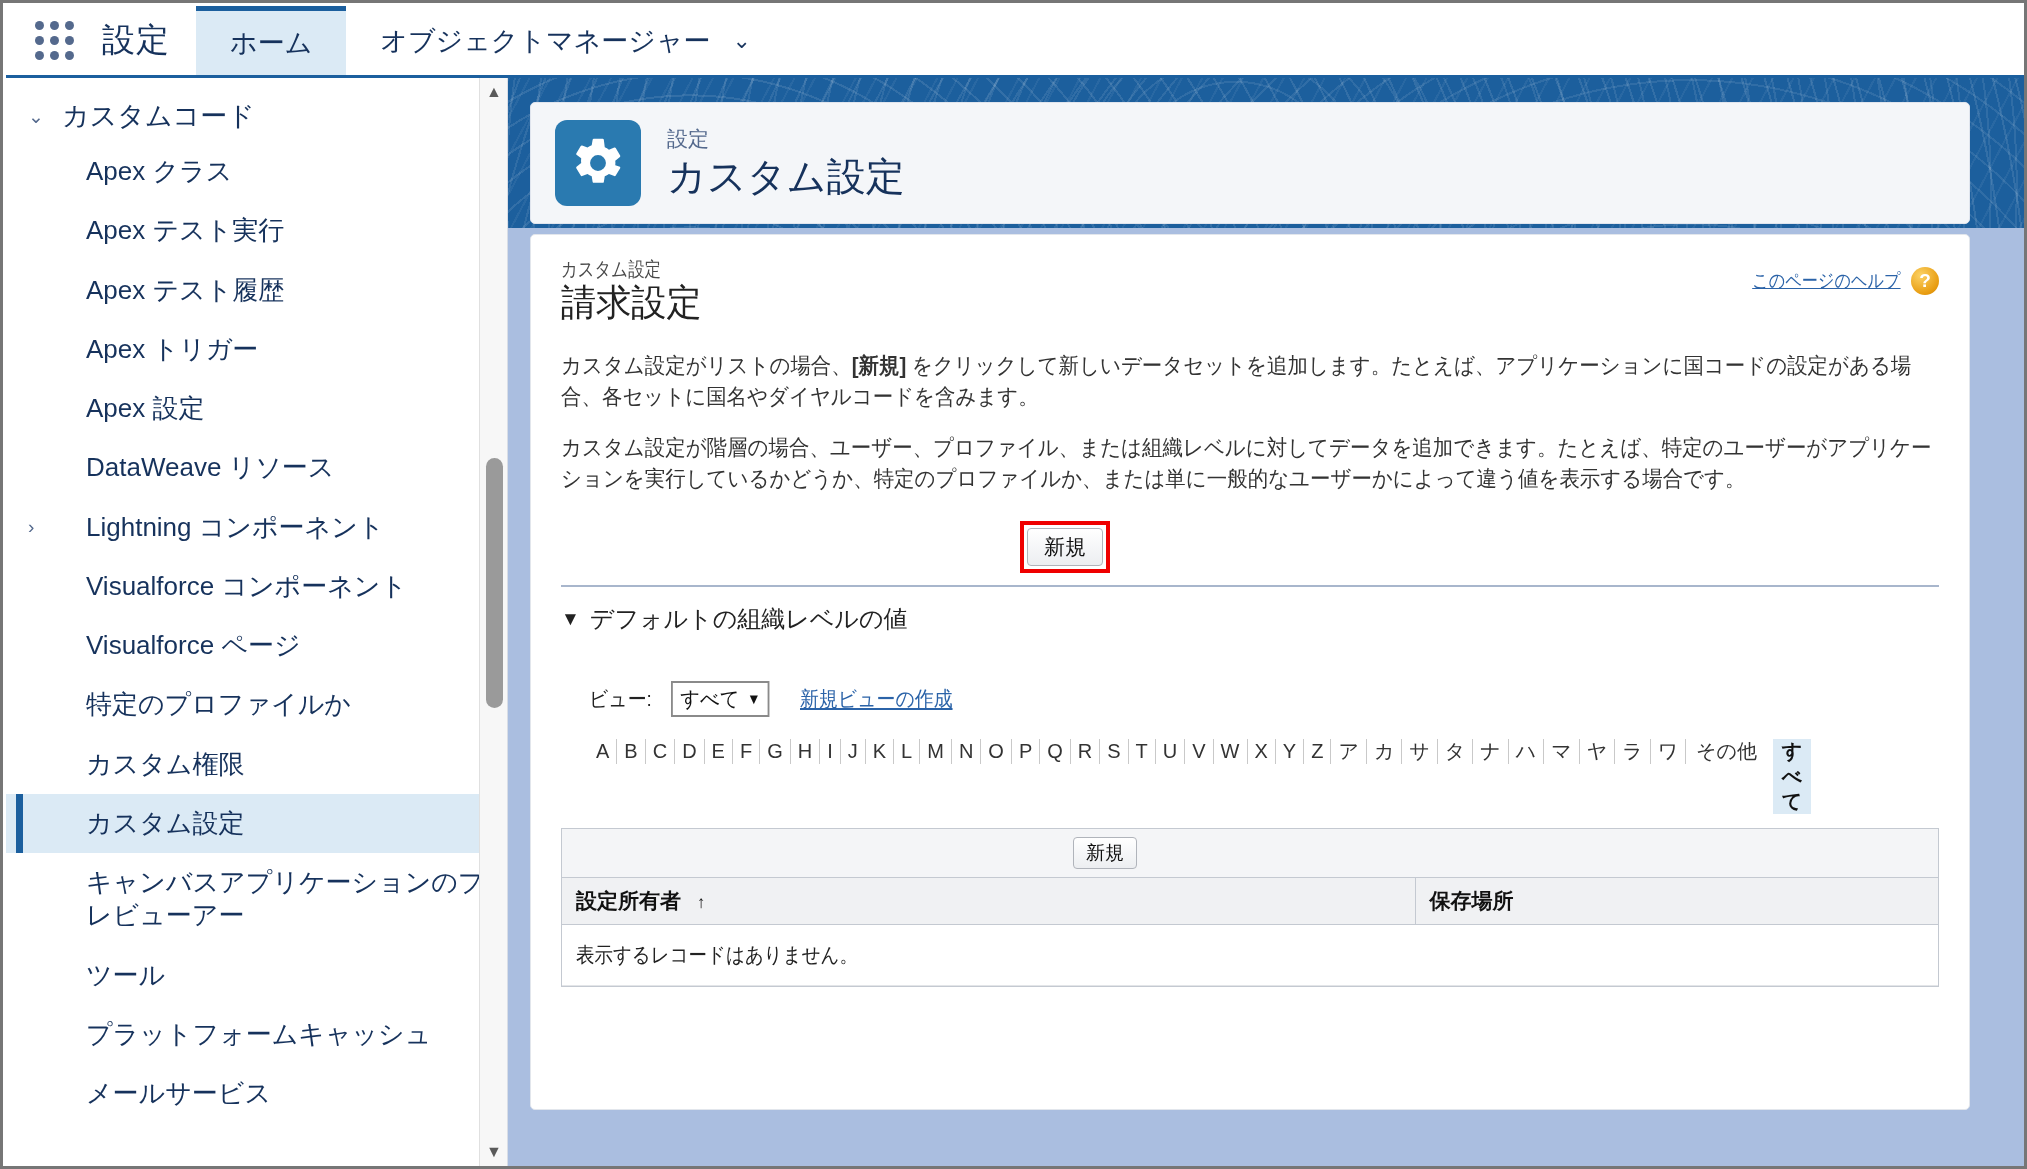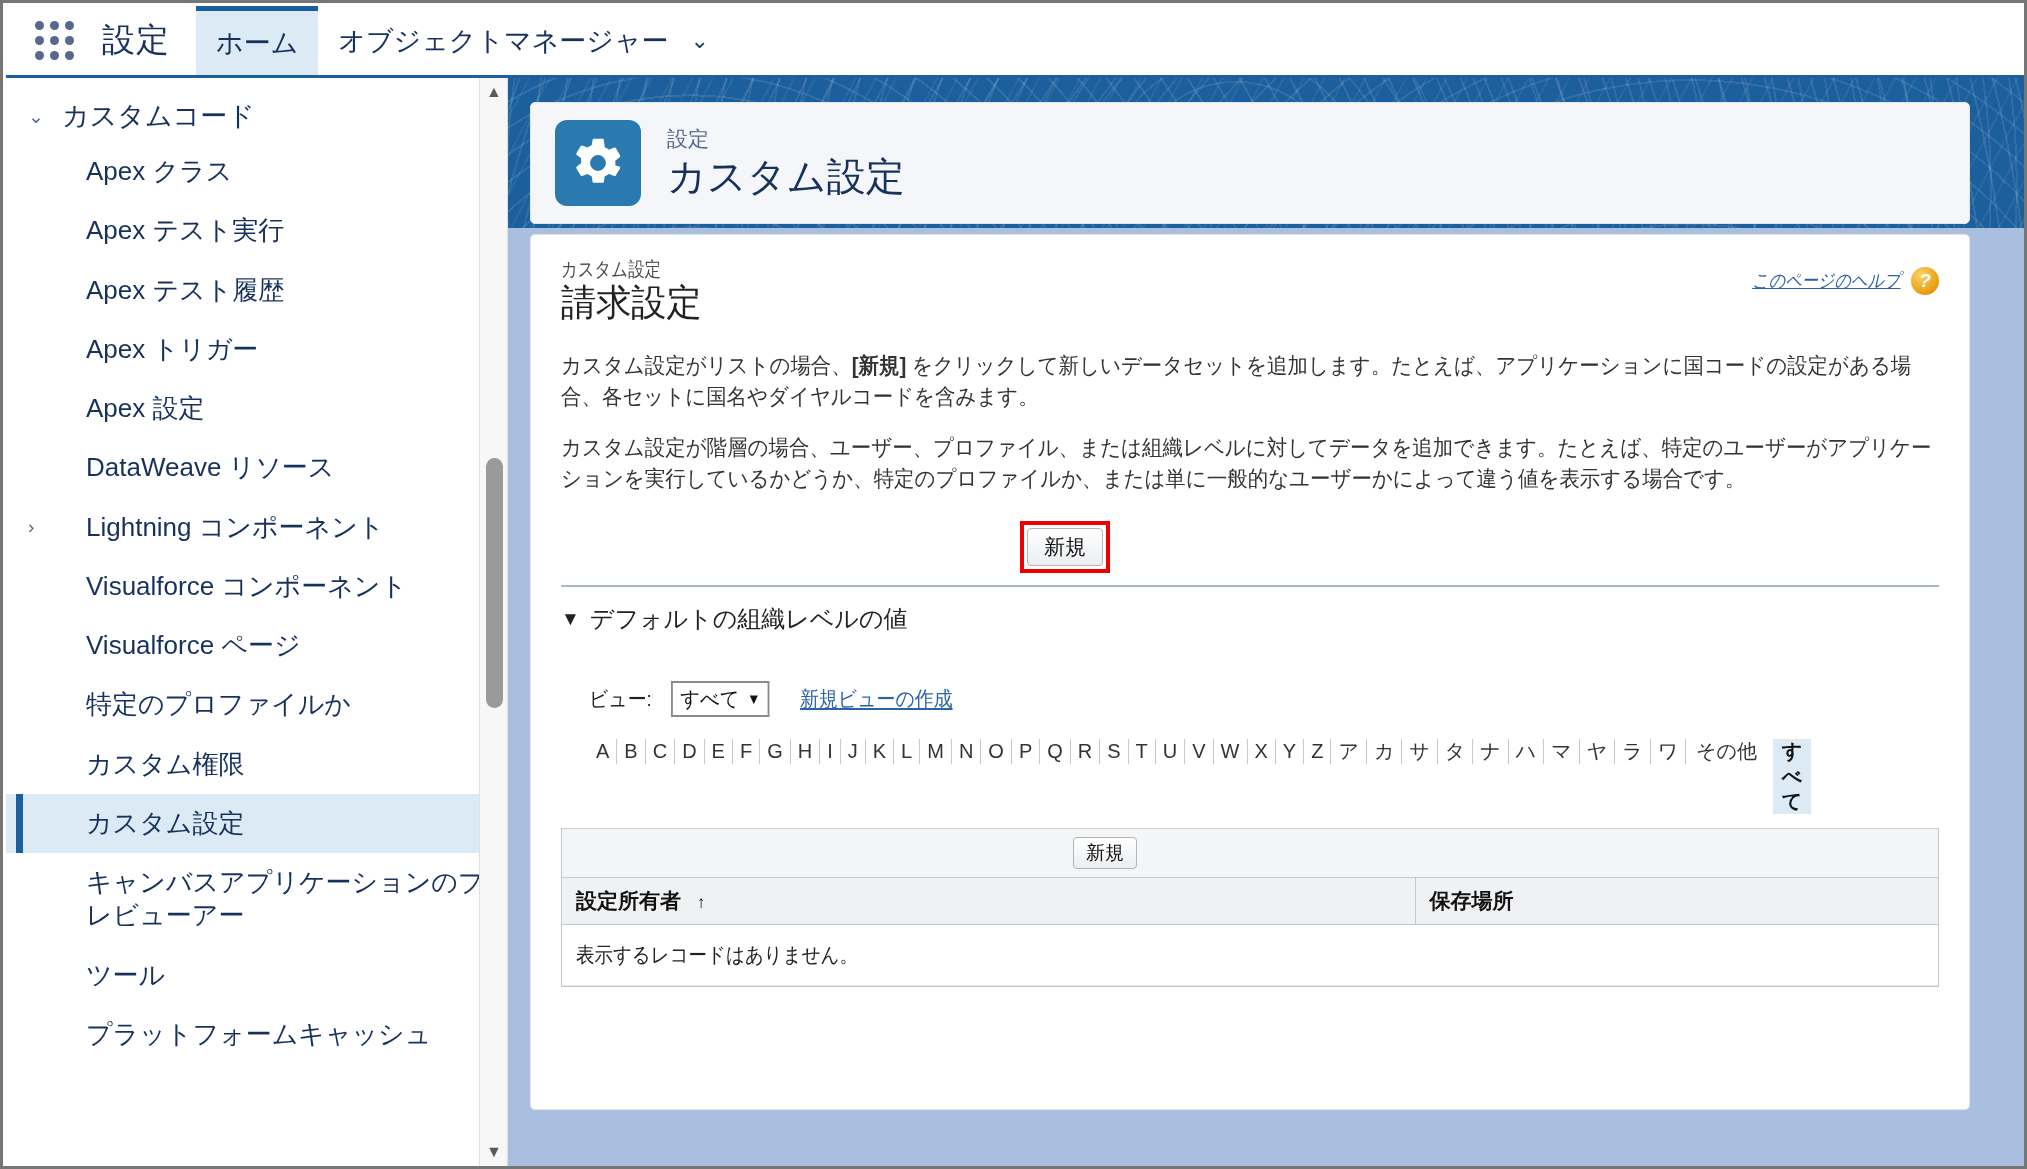--- a/index.html
+++ b/index.html
@@ -44,21 +44,21 @@
   }
   .setup-word {
     display: flex; align-items: center;
     font-size: 33px;
     color: #16325c;
     padding: 0 26px 0 0;
     letter-spacing: 1px;
   }
   .nav-tab {
     display: flex; align-items: center; justify-content: center;
-    padding: 0 20px;
+    padding: 0 34px;
     font-size: 27px;
     color: #16325c;
     cursor: pointer;
     position: relative;
   }
   .nav-tab.active {
     background: #dbeaf5;
     border-top: 5px solid #1b5f9e;
   }
   .nav-tab .caret {
@@ -238,21 +238,20 @@
   .crumb-title {
     font-size: 37px;
     color: #222222;
     line-height: 1.1;
     transform: scaleX(0.95);
     transform-origin: left center;
   }
   .help-link {
     display: flex; align-items: center;
     margin-top: 10px;
-    font-style: italic;
   }
   .help-text {
     font-size: 19px;
     color: #2b63a8;
     text-decoration: underline;
     transform: scaleX(0.85);
     transform-origin: right center;
     cursor: pointer;
   }
   .help-badge {
@@ -520,20 +519,21 @@
         <div class="nav-item">
           <span class="twisty"></span>
           <span class="label">ツール</span>
         </div>
         <div class="nav-item">
           <span class="twisty"></span>
           <span class="label">プラットフォームキャッシュ</span>
         </div>
         <div class="nav-item">
           <span class="twisty"></span>
+          <span class="label">メールサービス</span>
         </div>
       </div>
 
       <div class="sb-scroll">
         <div class="sb-arrow up">▲</div>
         <div class="sb-thumb"></div>
         <div class="sb-arrow down">▼</div>
       </div>
     </div>
 

